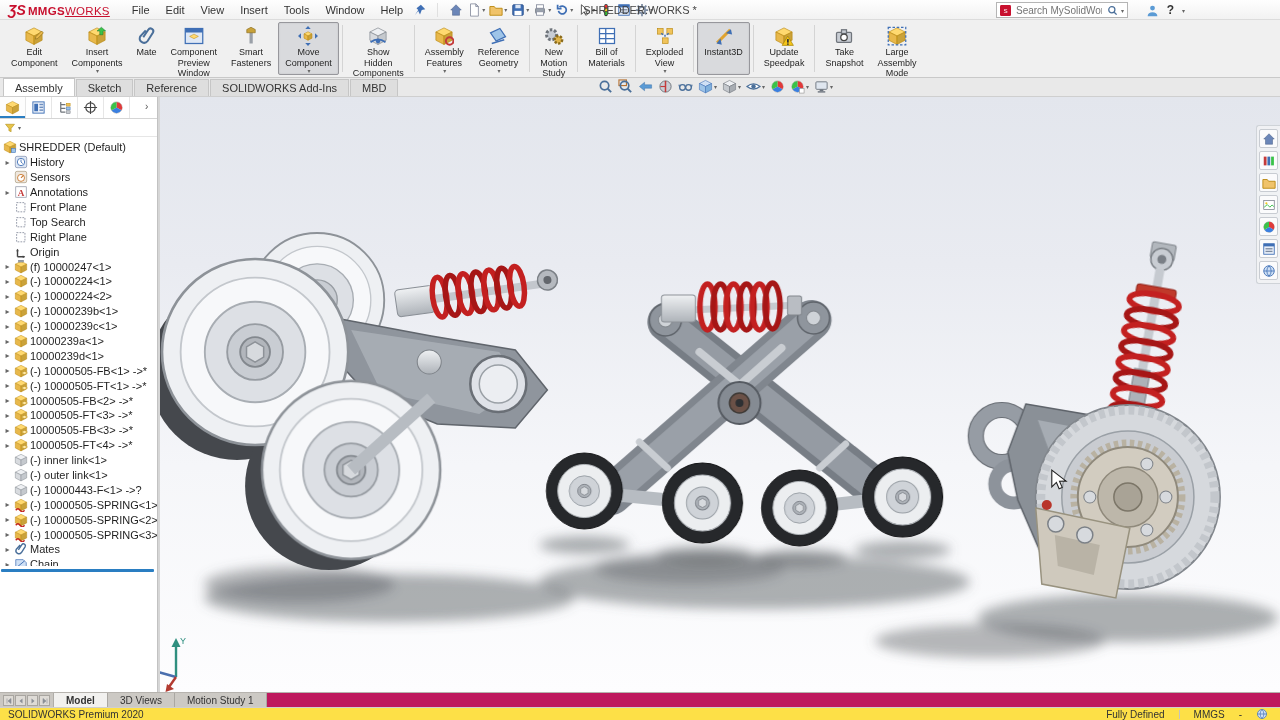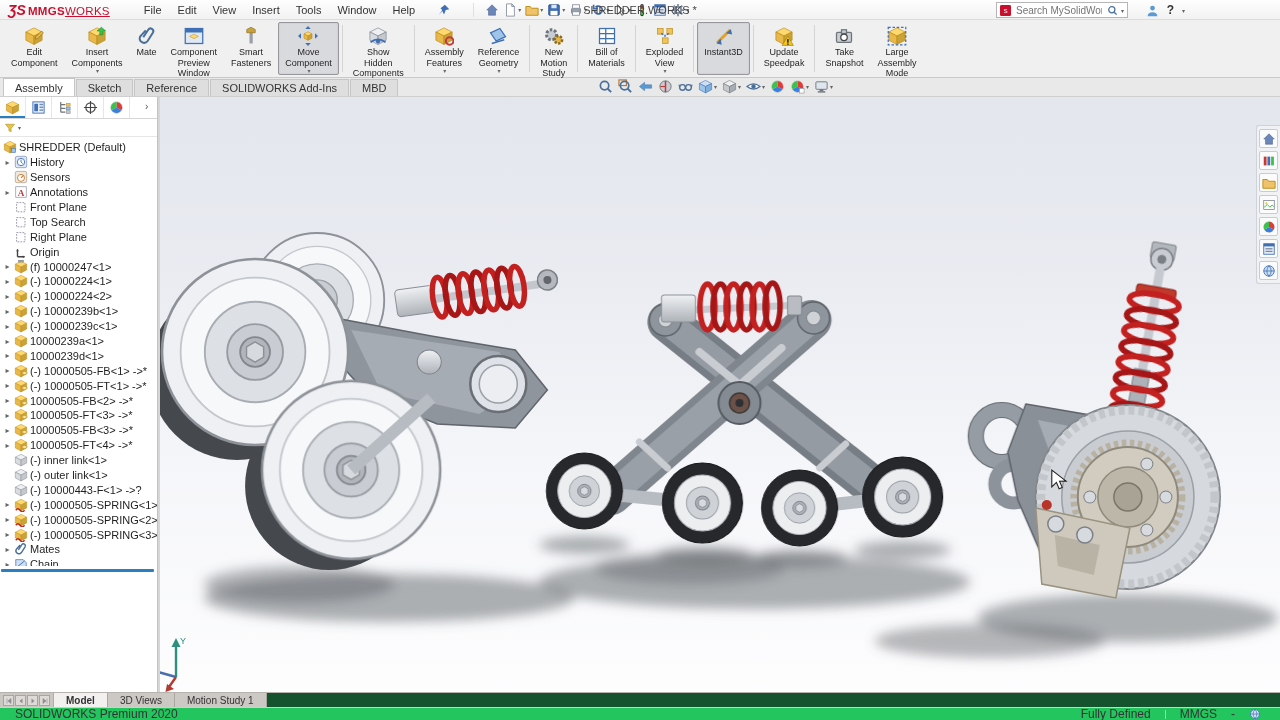--- a/index.html
+++ b/index.html
@@ -2,21 +2,21 @@
 <html><head>
 <meta charset="utf-8">
 <style>
   html,body{margin:0;padding:0;background:#9a9a9a;}
   *{box-sizing:border-box;}
   .app{width:1280px;height:720px;position:relative;font-family:"Liberation Sans",sans-serif;
        background:#fff;overflow:hidden;display:flex;flex-direction:column;font-size:11px;color:#222;}
 
   
   .titlebar{height:20px;flex:none;display:flex;align-items:center;background:linear-gradient(#fefefe,#f2f2f2);
-            border-bottom:1px solid #dcdcdc;position:relative;padding:0 4px;gap:12px;}
+            border-bottom:1px solid #dcdcdc;position:relative;padding:0 4px;}
   .logo{display:flex;align-items:baseline;padding-left:4px;white-space:nowrap;}
   .logo-mark{color:#c8102e;font-weight:bold;font-style:italic;font-size:14px;margin-right:2px;}
   .logo-solid{color:#c8102e;font-weight:bold;font-size:11.5px;letter-spacing:.3px;}
   .logo-light{color:#c8102e;font-size:11.5px;letter-spacing:.3px;text-decoration:underline;}
   .menus{display:flex;margin-left:14px;}
   .menu-item{padding:2px 8px;color:#333;}
   .pin-btn{width:14px;height:14px;margin-left:2px;}
   .qat{display:flex;align-items:center;margin-left:10px;padding-left:10px;border-left:1px solid #e0e0e0;gap:2px;}
   .qat-btn{display:flex;align-items:center;padding:0 1px;}
   .qat-btn .ic{width:14px;height:14px;}
@@ -78,30 +78,30 @@
   .viewport{flex:1;position:relative;min-width:0;
             background:linear-gradient(180deg,#e3e6ed 0%,#e9ebf1 28%,#f5f6f9 62%,#fdfdfe 100%);}
   .scene{position:absolute;left:0;top:0;width:100%;height:100%;}
   .taskpane{position:absolute;right:0;top:28px;display:flex;flex-direction:column;gap:3px;padding:3px 2px;
             background:rgba(241,242,244,.92);border:1px solid #cfd3d8;border-right:none;border-radius:3px 0 0 3px;}
   .tp-btn{width:19px;height:19px;display:flex;align-items:center;justify-content:center;background:#fbfbfc;
           border:1px solid #c8ccd2;border-radius:2px;}
   .tp-btn .ic{width:14px;height:14px;}
 
   
-  .mmbar{height:15px;flex:none;background:#14532d;border-top:1px solid #b6b3ae;display:flex;align-items:stretch;font-size:10px;}
+  .mmbar{height:15px;flex:none;background:#be185d;border-top:1px solid #b6b3ae;display:flex;align-items:stretch;font-size:10px;}
   .mm-nav{display:flex;align-items:center;gap:1px;padding:0 3px;background:#cac7c2;border-right:1px solid #b0ada8;}
   .mm-nav .nb{width:11px;height:11px;background:#dedbd6;border:1px solid #a8a5a0;display:flex;align-items:center;justify-content:center;}
   .mm-nav .nb .ic{width:8px;height:8px;}
   .mm-tab{padding:0 12px;display:flex;align-items:center;background:#ccc9c4;border-right:1px solid #aaa7a2;color:#333;}
   .mm-tab.active{background:#f2f1ef;font-weight:bold;}
 
   
-  .statusbar{height:13px;flex:none;background:#22c55e;border-top:1px solid #cfcfcf;display:flex;align-items:center;
-             font-size:12px;color:#333;padding:0 15px;}
+  .statusbar{height:13px;flex:none;background:#fde047;border-top:1px solid #cfcfcf;display:flex;align-items:center;
+             font-size:10px;color:#333;padding:0 8px;}
   .sb-right{margin-left:auto;display:flex;align-items:center;gap:14px;padding-right:4px;}
   .sb-sep{width:1px;height:9px;background:#c2c2c2;}
   .sb-ic{width:12px;height:12px;}
 </style>
 </head>
 <body>
 
 <div class="app">
 
   <div class="titlebar">

